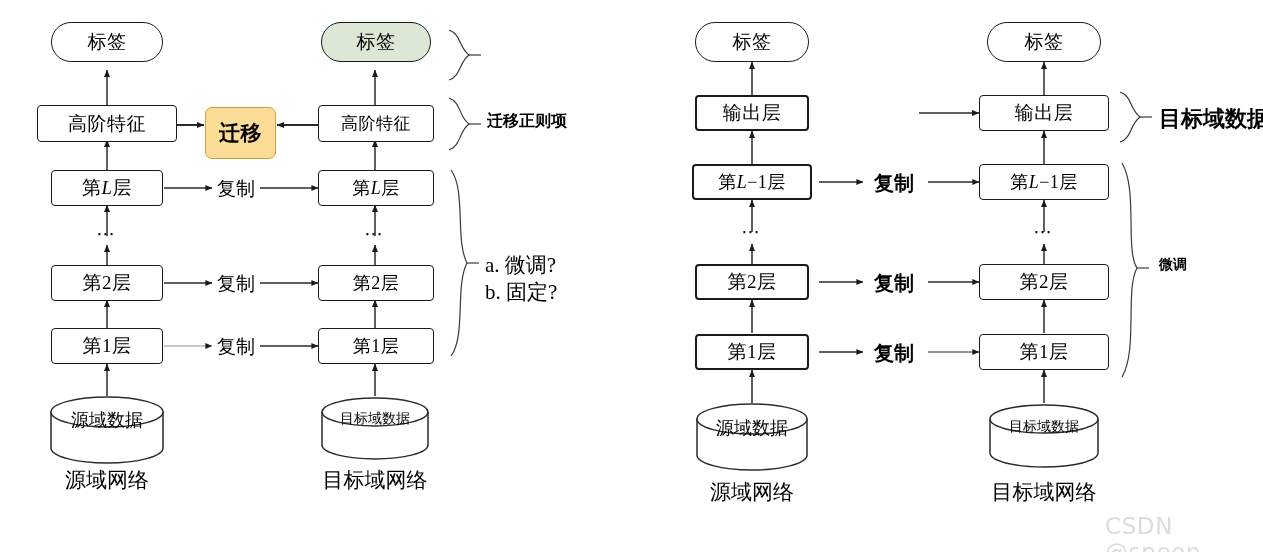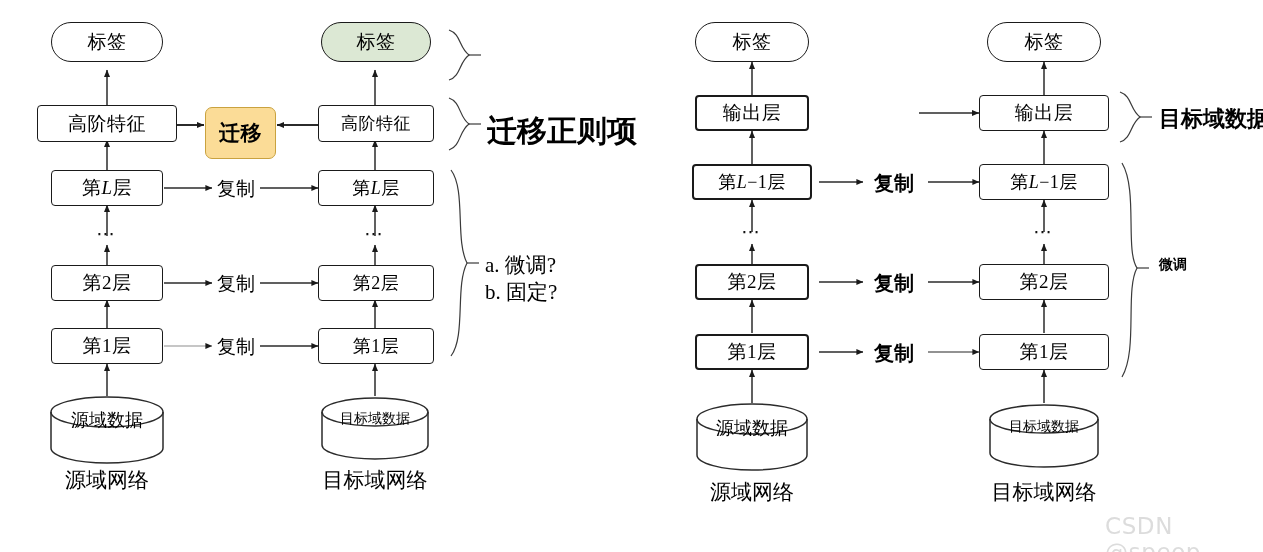--- a/index.html
+++ b/index.html
@@ -184,21 +184,21 @@
 
   <div class="txt center" style="left:364px;top:466px;font-size:21px;">目标域网络</div>
 
   <div class="node chip" style="left:194px;top:107px;width:71px;height:52px;font-size:21px;">迁移</div>
 
   <div class="txt center" style="left:225px;top:176px;font-size:19px;">复制</div>
   <div class="txt center" style="left:225px;top:271px;font-size:19px;">复制</div>
   <div class="txt center" style="left:225px;top:334px;font-size:19px;">复制</div>
 
 
-  <div class="txt bold" style="left:476px;top:111px;font-size:30px;">迁移正则项</div>
+  <div class="txt bold" style="left:476px;top:111px;font-size:16px;">迁移正则项</div>
 
   <div class="txt" style="left:474px;top:251px;font-size:21px;">a. 微调?</div>
   <div class="txt" style="left:474px;top:278px;font-size:21px;">b. 固定?</div>
 
   <div class="node pill" style="left:684px;top:22px;width:114px;height:40px;font-size:19px;">标签</div>
 
   <div class="node rect" style="left:684px;top:95px;width:114px;height:36px;font-size:19px;border-width:2px;">输出层</div>
 
   <div class="node rect" style="left:681px;top:164px;width:120px;height:36px;font-size:18px;border-width:2px;">
     <span>第<span class="ital">L</span>−1层</span>

